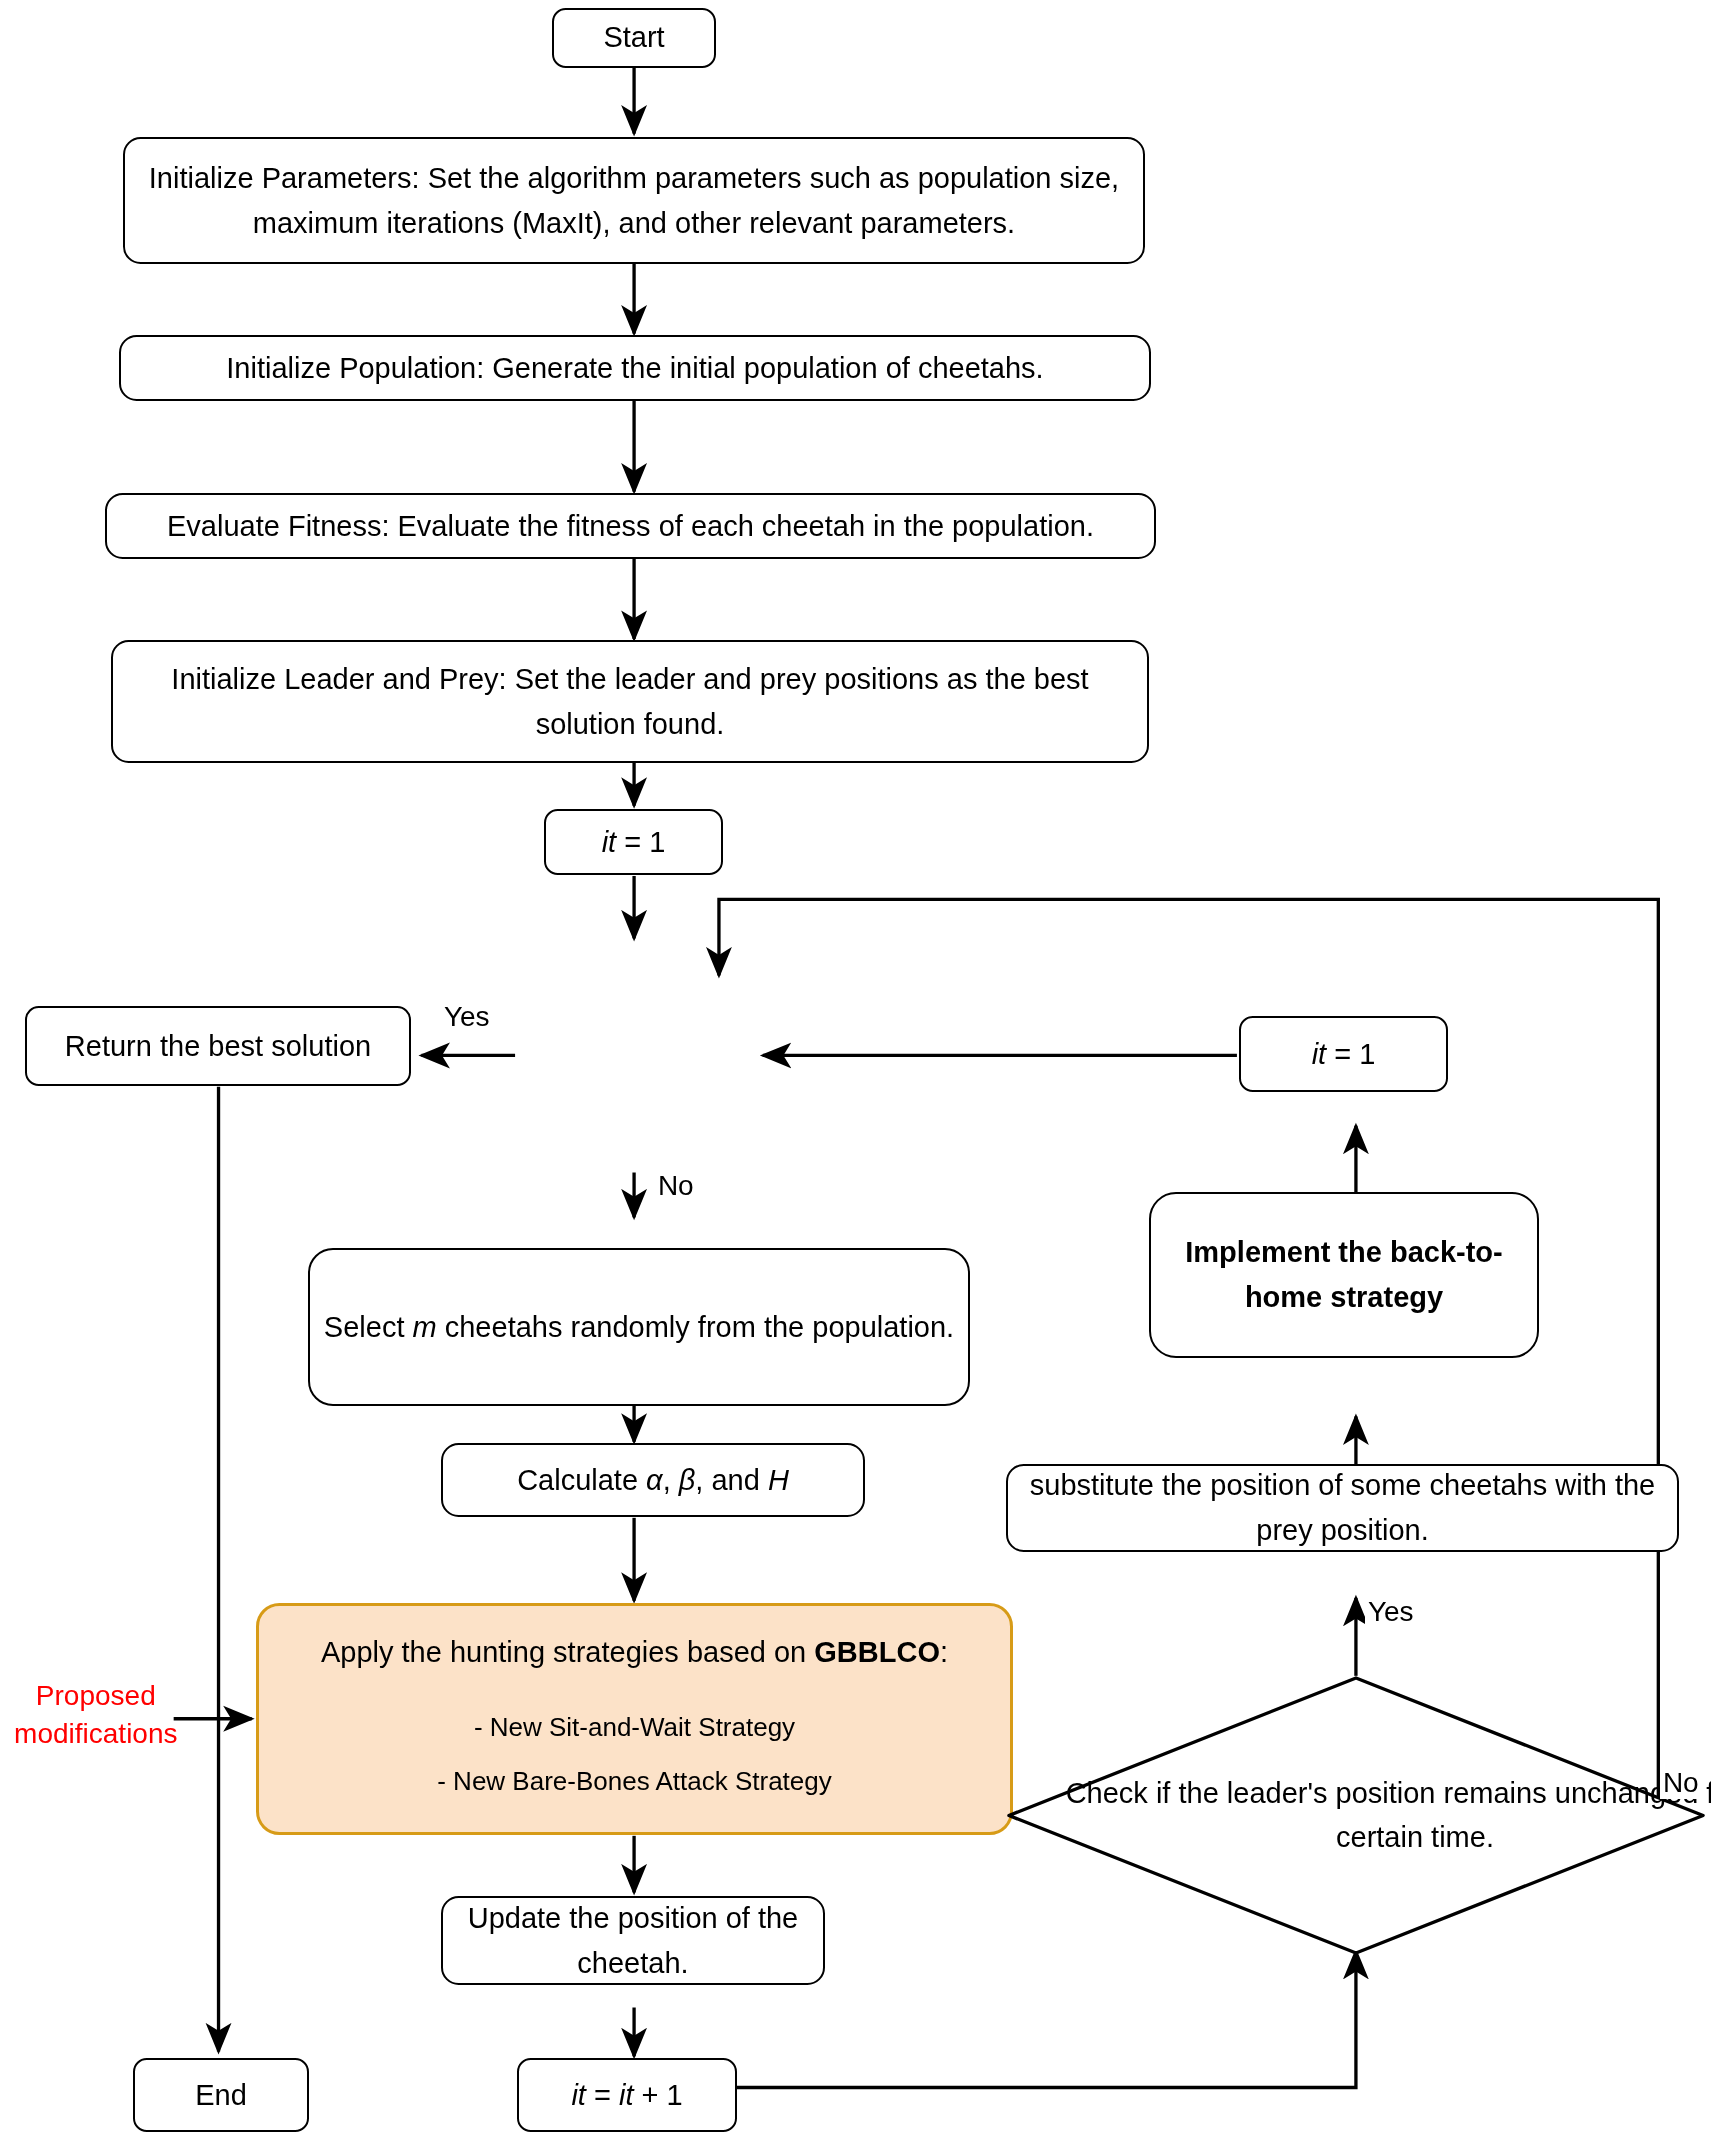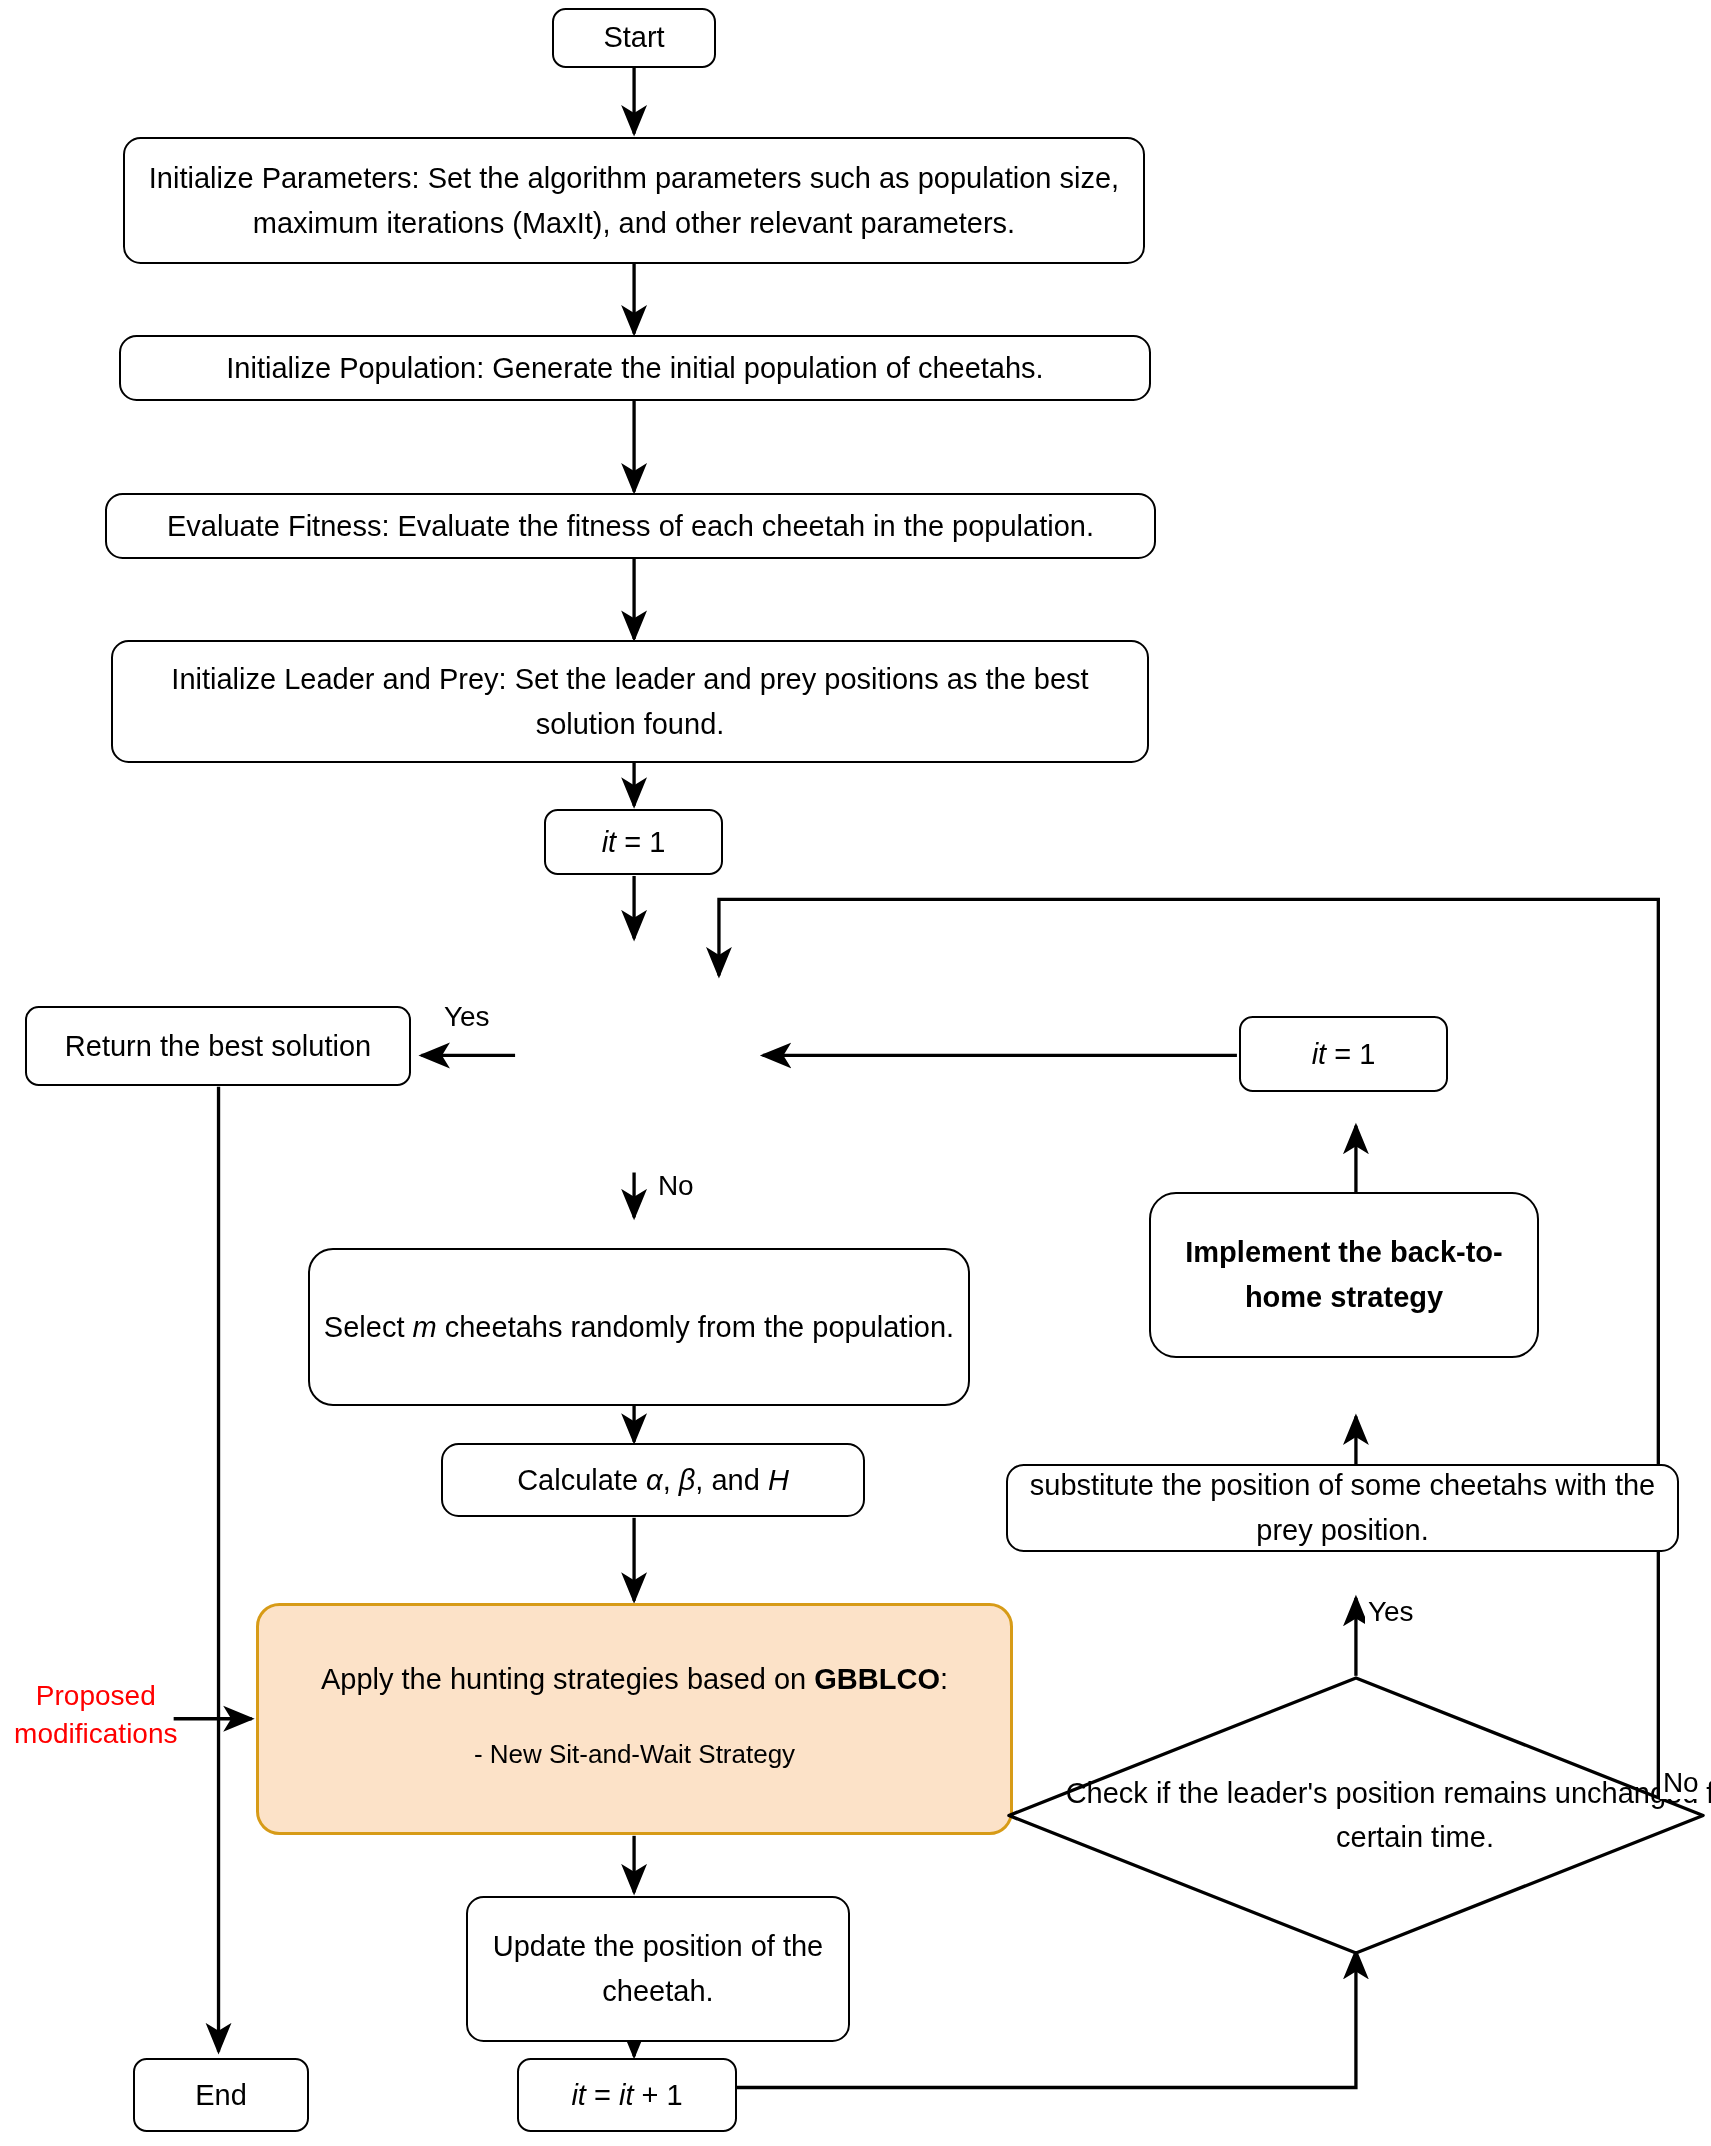--- a/index.html
+++ b/index.html
@@ -173,23 +173,24 @@
     <span class="ln"><span>Select </span><span class="ital">m</span><span> cheetahs randomly from the population.</span></span>
   </div>
 
   <div class="node" style="left:441px; top:1443px; width:424px; height:74px;">
     <span class="ln"><span>Calculate </span><span class="ital">α</span><span>, </span><span class="ital">β</span><span>, and </span><span class="ital">H</span></span>
   </div>
 
   <div class="node highlight" style="left:256px; top:1603px; width:757px; height:232px;">
     <span class="ln hl-title"><span>Apply the hunting strategies based on </span><span class="bold">GBBLCO</span><span>:</span></span>
     <span class="ln hl-item">- New Sit-and-Wait Strategy</span>
-  </div>
-
-  <div class="node" style="left:466px; top:1896px; width:384px; height:146px;">
+    <span class="ln hl-item">- New Bare-Bones Attack Strategy</span>
+  </div>
+
+  <div class="node" style="left:441px; top:1896px; width:384px; height:89px;">
     <span class="ln">Update the position of the cheetah.</span>
   </div>
 
   <div class="node small" style="left:517px; top:2058px; width:220px; height:74px;">
     <span class="ln"><span class="ital">it</span><span> = </span><span class="ital">it</span><span> + 1</span></span>
   </div>
 
   <div class="node small" style="left:133px; top:2058px; width:176px; height:74px;">
     <span class="ln">End</span>
   </div>

